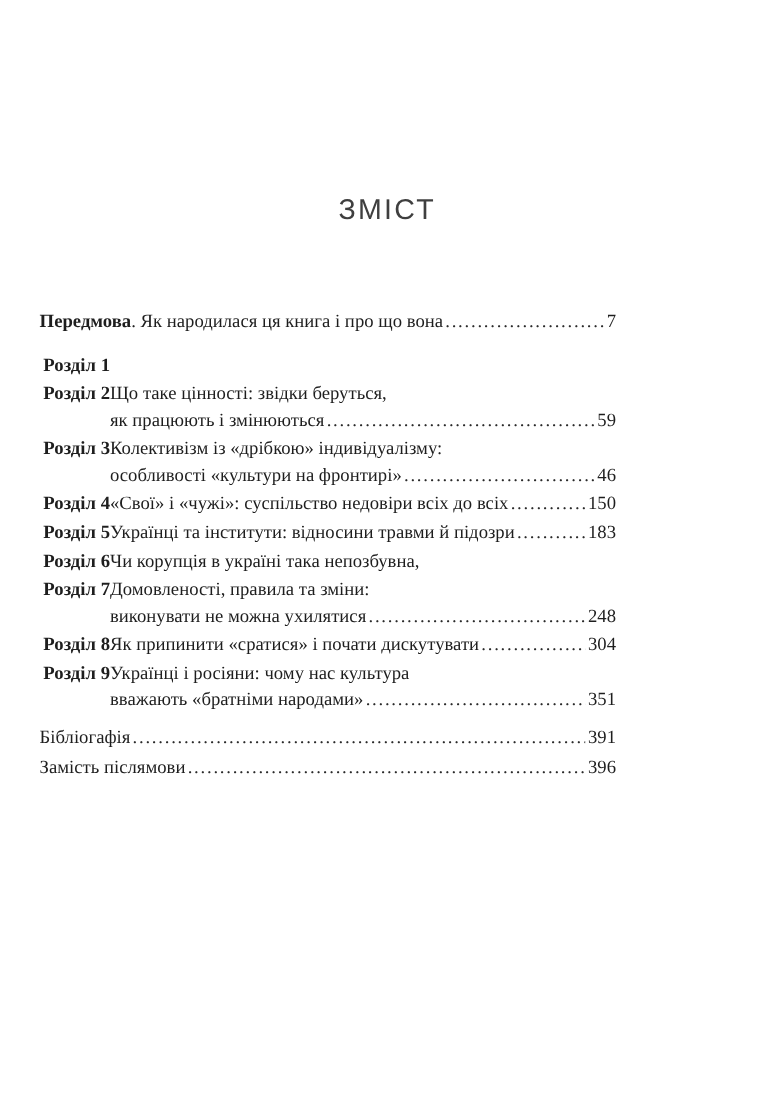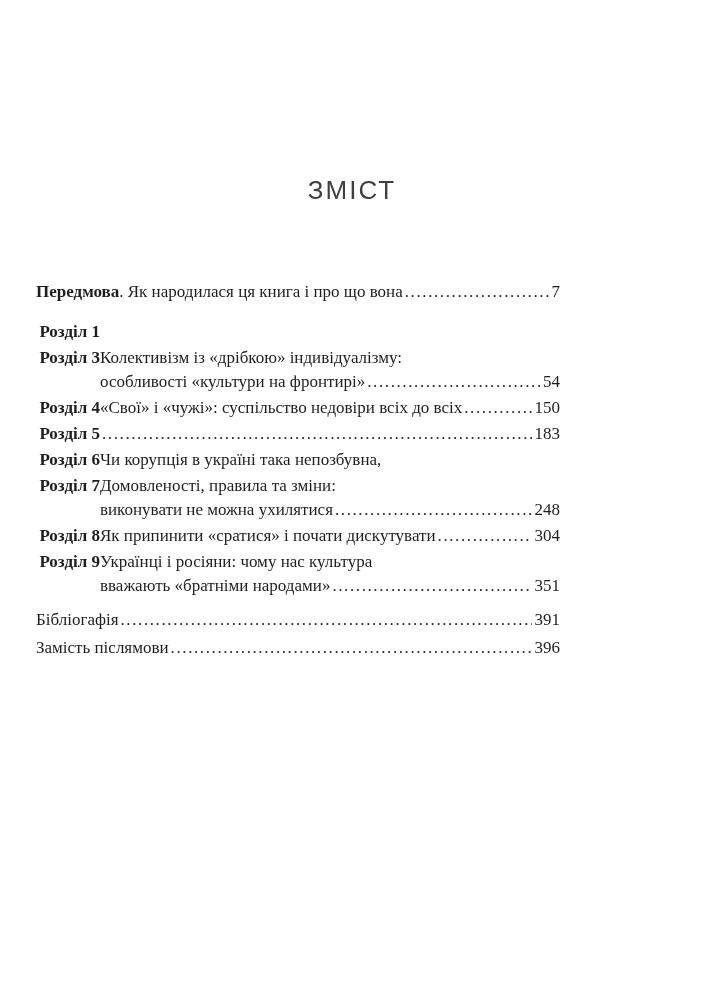--- a/index.html
+++ b/index.html
@@ -104,48 +104,60 @@
           <span class="dots"></span>
           <span class="pagenum">7</span>
         </div>
       </div>
     </div>
 
     <div class="entry">
       <div class="entry-label">Розділ 1</div>
     </div>
 
+    <div class="entry">
+      <div class="entry-label">Розділ 2</div>
+      <div class="entry-body">
+        <div>Що таке цінності: звідки беруться,</div>
+        <div class="row">
+          <span class="row-text">як працюють і змінюються</span>
+          <span class="dots"></span>
+          <span class="pagenum">59</span>
+        </div>
+      </div>
+    </div>
 
     <div class="entry">
       <div class="entry-label">Розділ 3</div>
       <div class="entry-body">
         <div>Колективізм із «дрібкою» індивідуалізму:</div>
         <div class="row">
           <span class="row-text">особливості «культури на фронтирі»</span>
           <span class="dots"></span>
-          <span class="pagenum">54</span>
+          <span class="pagenum">46</span>
         </div>
       </div>
     </div>
 
     <div class="entry">
       <div class="entry-label">Розділ 4</div>
       <div class="entry-body">
         <div class="row">
           <span class="row-text">«Свої» і «чужі»: суспільство недовіри всіх до всіх</span>
           <span class="dots"></span>
           <span class="pagenum">150</span>
         </div>
       </div>
     </div>
 
     <div class="entry">
       <div class="entry-label">Розділ 5</div>
       <div class="entry-body">
         <div class="row">
+          <span class="row-text">Українці та інститути: відносини травми й підозри</span>
           <span class="dots"></span>
           <span class="pagenum">183</span>
         </div>
       </div>
     </div>
 
     <div class="entry">
       <div class="entry-label">Розділ 6</div>
       <div class="entry-body">
         <div>Чи корупція в україні така непозбувна,</div>

